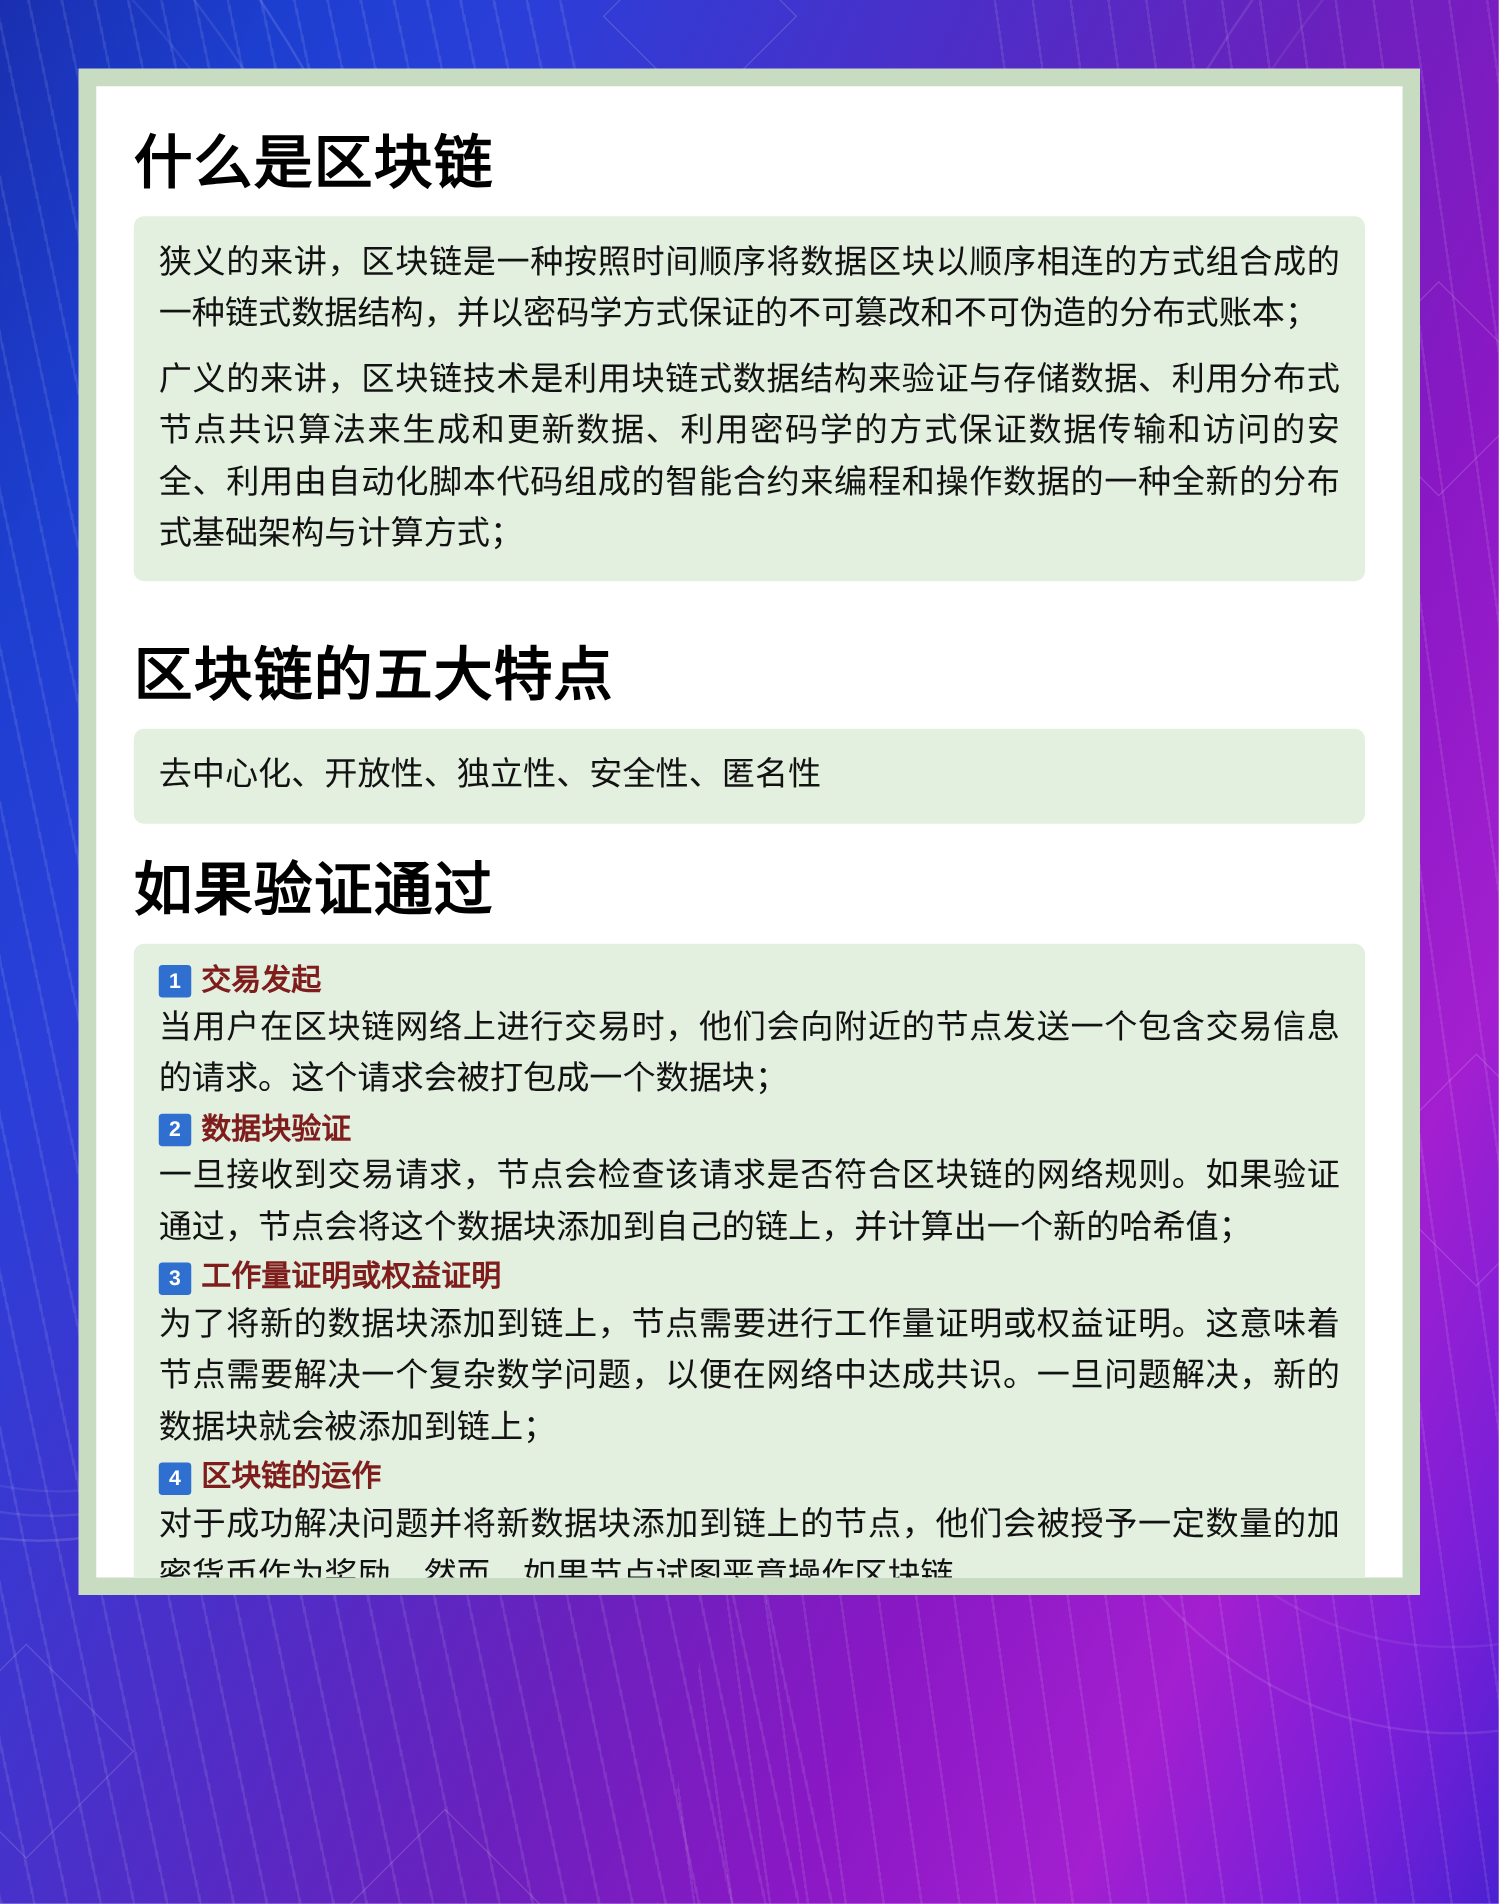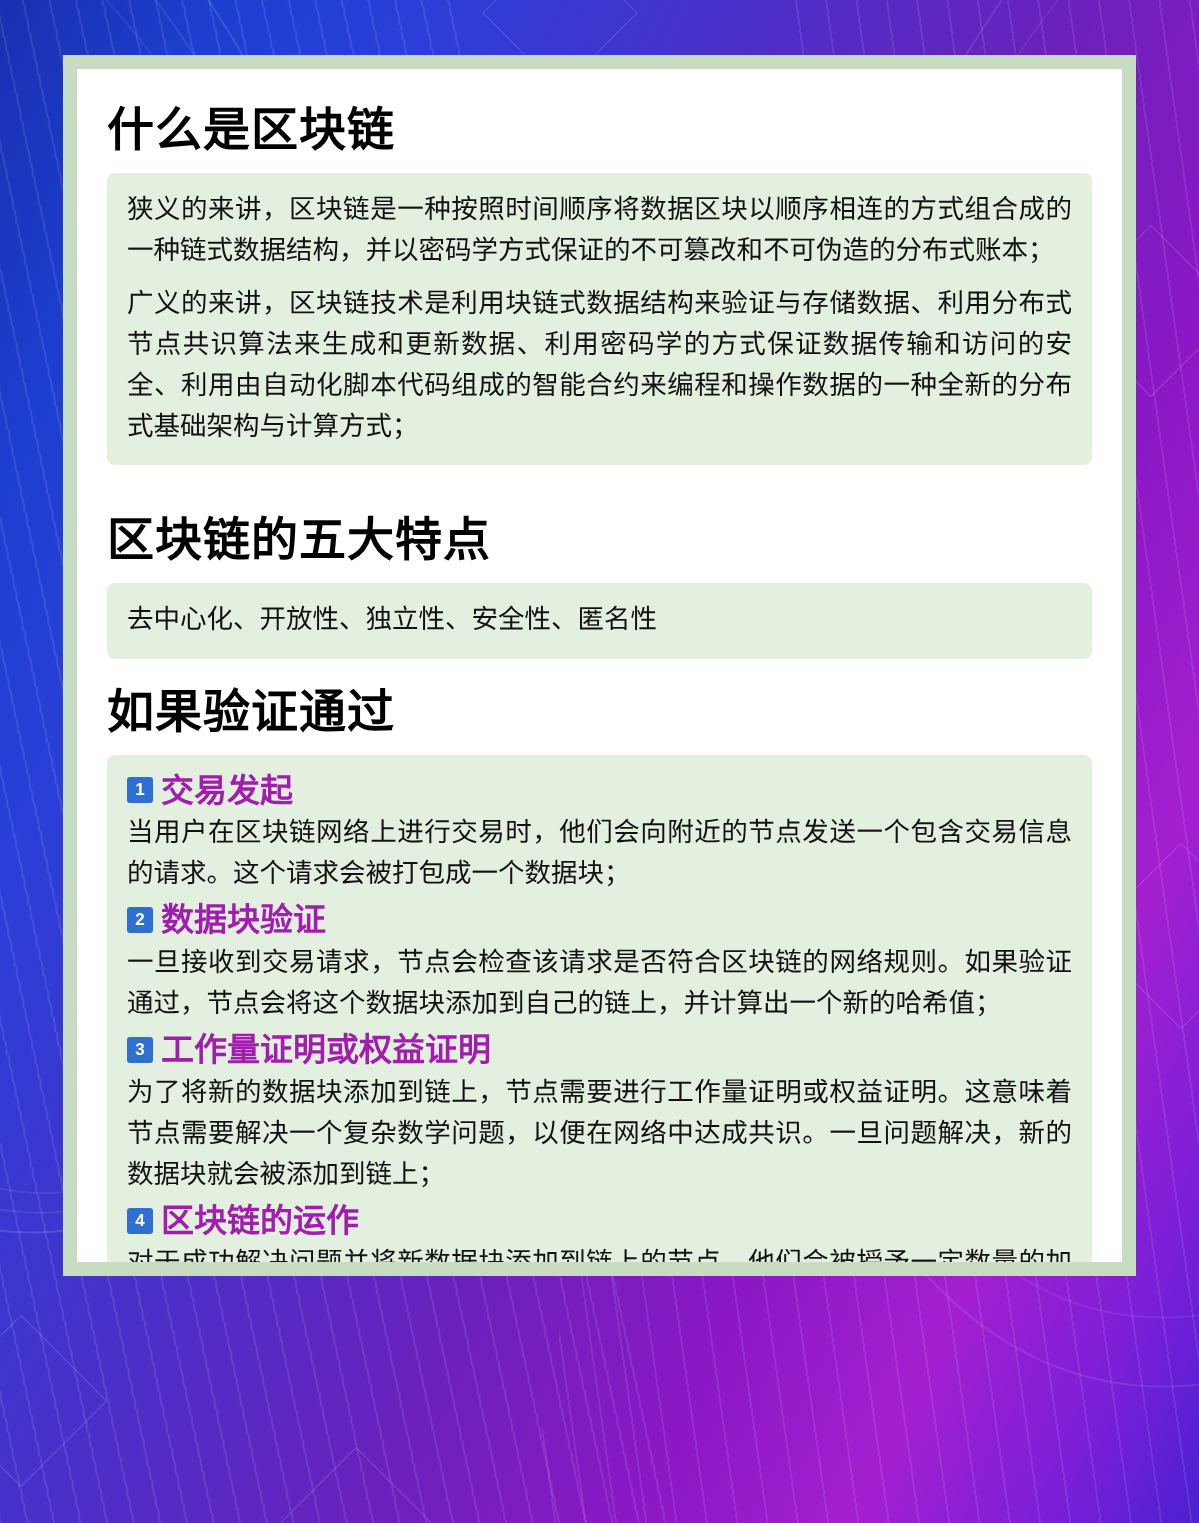--- a/index.html
+++ b/index.html
@@ -141,23 +141,23 @@
     width: 26px;
     height: 26px;
     background: #2f6fd0;
     color: #fff;
     font-size: 17px;
     font-weight: bold;
     border-radius: 3px;
     flex: 0 0 auto;
   }
   .step-title {
-    font-size: 33px;
+    font-size: 24px;
     font-weight: bold;
-    color: #a21caf;
+    color: #7f1d1d;
     line-height: 1.2;
   }
   .step-body {
     margin: 0 0 6px 0;
     font-size: 26.5px;
     line-height: 1.56;
     color: #121212;
     text-align: justify;
     text-justify: inter-ideograph;
   }

